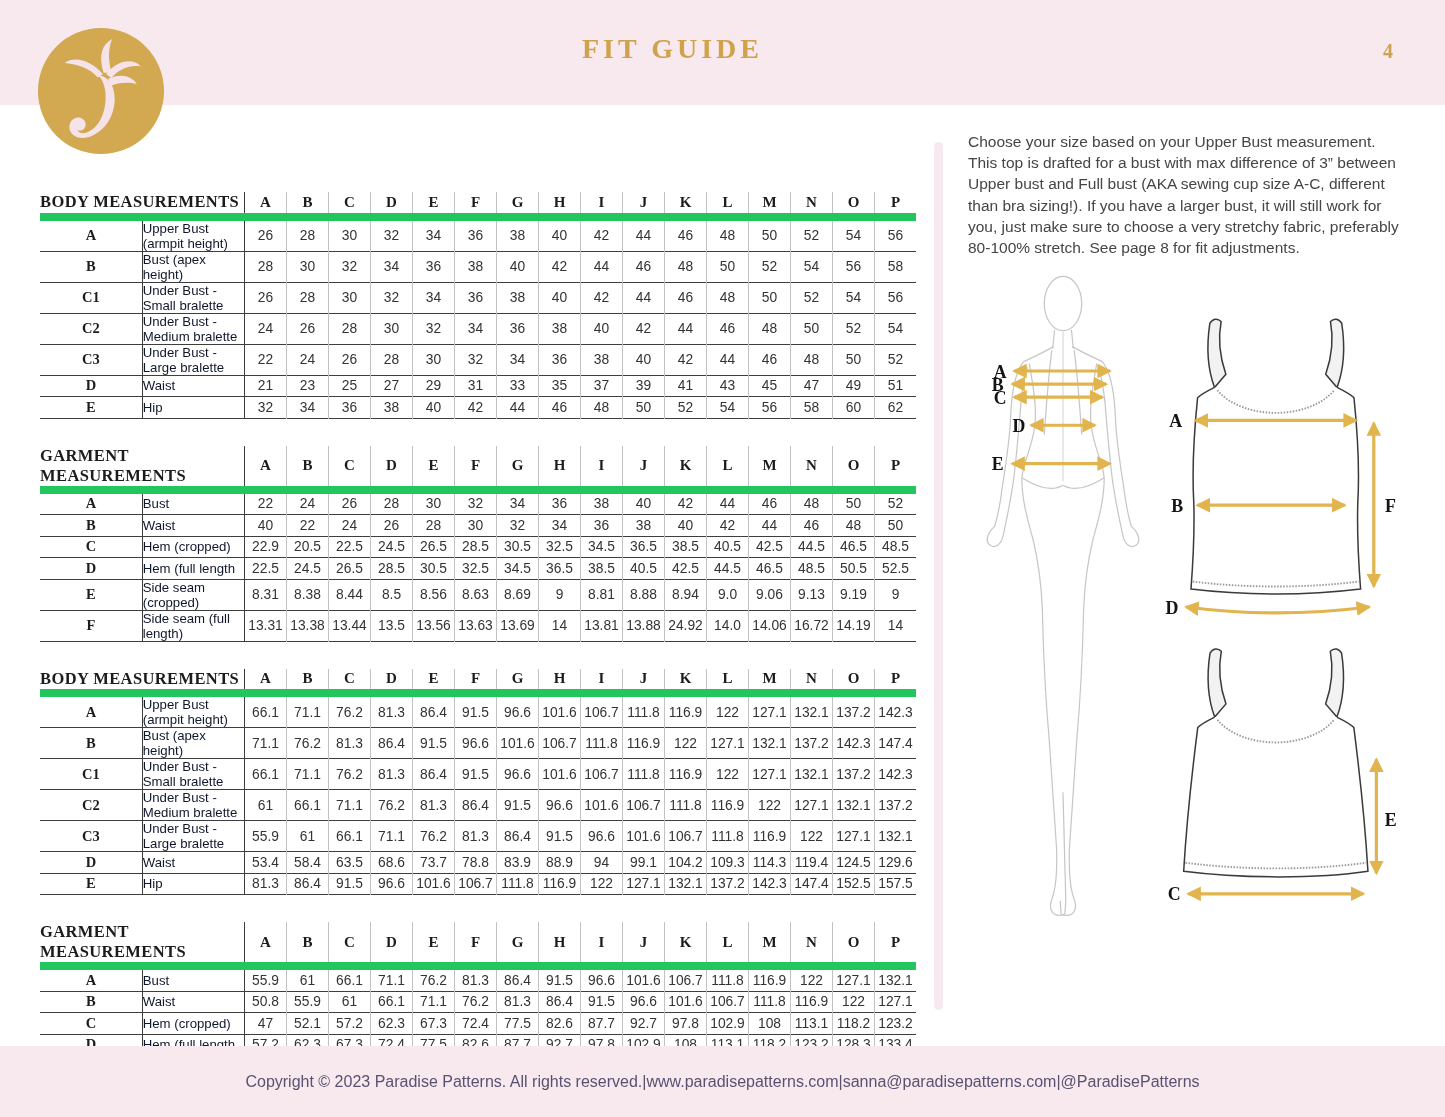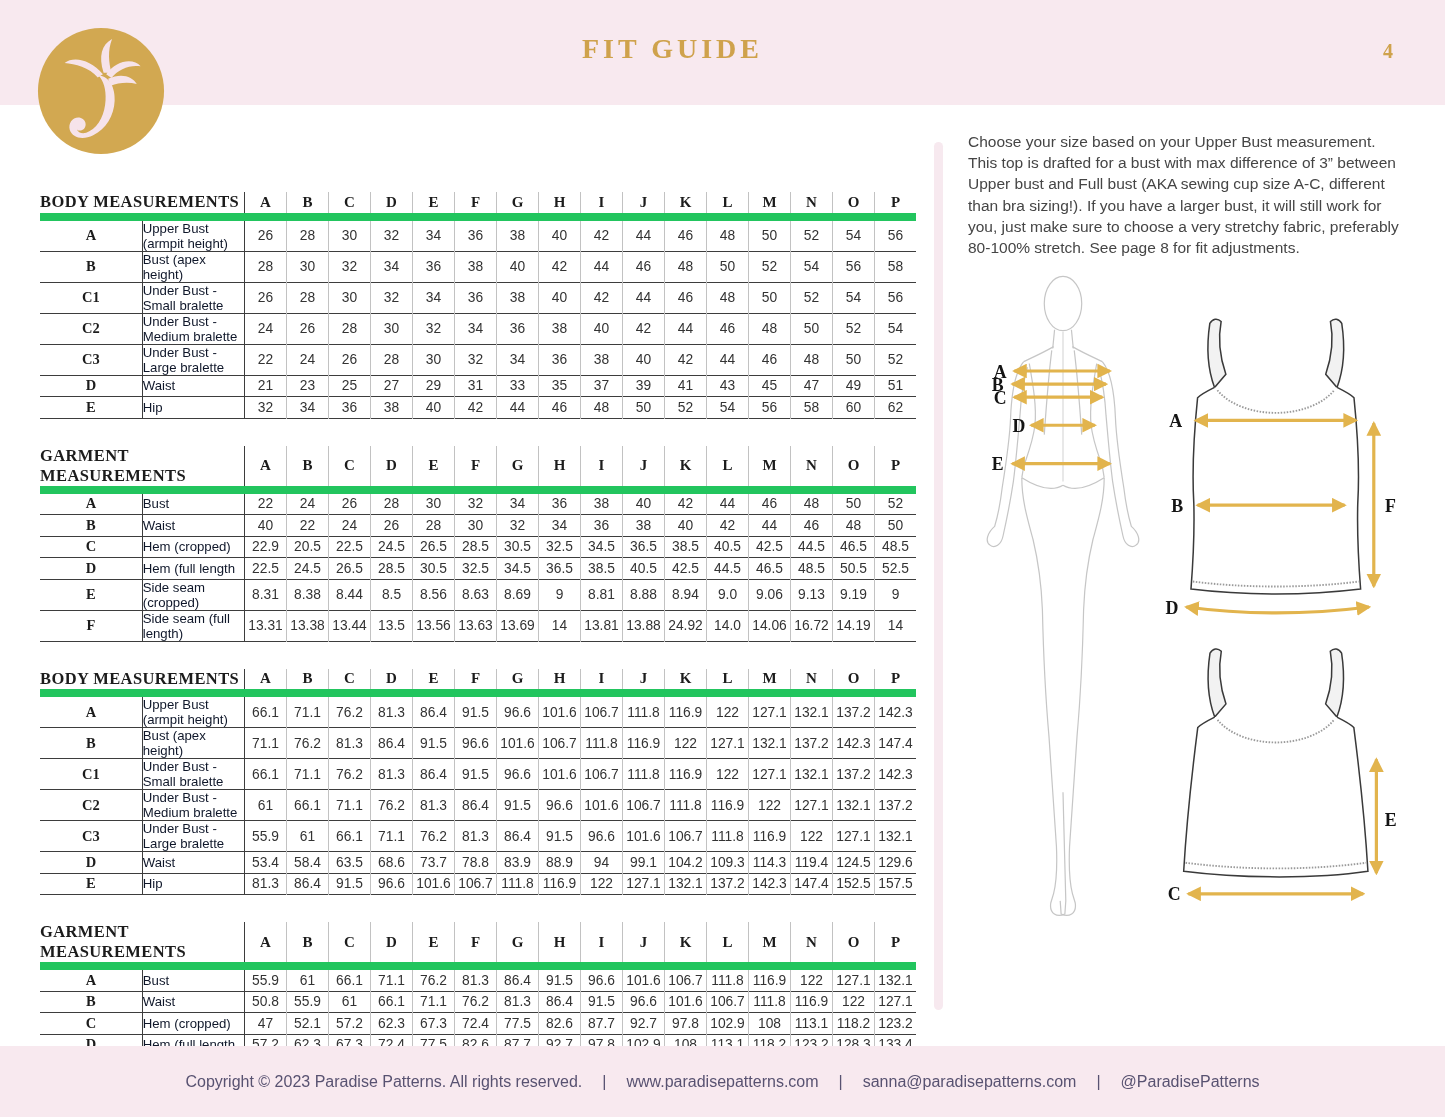--- a/index.html
+++ b/index.html
@@ -2,21 +2,21 @@
 <html><head>
 <meta charset="utf-8">
 <style>
   html,body{margin:0;padding:0;background:#ffffff;}
   .page{position:relative;width:1445px;height:1117px;background:#ffffff;overflow:hidden;
         font-family:"Liberation Sans",sans-serif;color:#3a3a3a;}
 
   
   .band-top{position:absolute;left:0;top:0;width:1445px;height:105px;background:#f8e9ef;}
   .band-bottom{position:absolute;left:0;top:1046px;width:1445px;height:71px;background:#f8e9ef;
-        display:flex;align-items:center;justify-content:center;gap:20px;
+        display:flex;align-items:center;justify-content:center;gap:0;
         font-size:16px;color:#585271;}
   .page-title{position:absolute;left:0;top:33px;width:1345px;text-align:center;
         font-family:"Liberation Serif",serif;font-weight:700;font-size:28px;
         letter-spacing:4px;color:#cfa24c;}
   .page-num{position:absolute;right:52px;top:40px;font-family:"Liberation Serif",serif;
         font-weight:700;font-size:20px;color:#cfa24c;}
   .logo{position:absolute;left:36px;top:26px;width:130px;height:134px;}
 
   
   .left-col{position:absolute;left:40px;top:192px;width:872px;}

